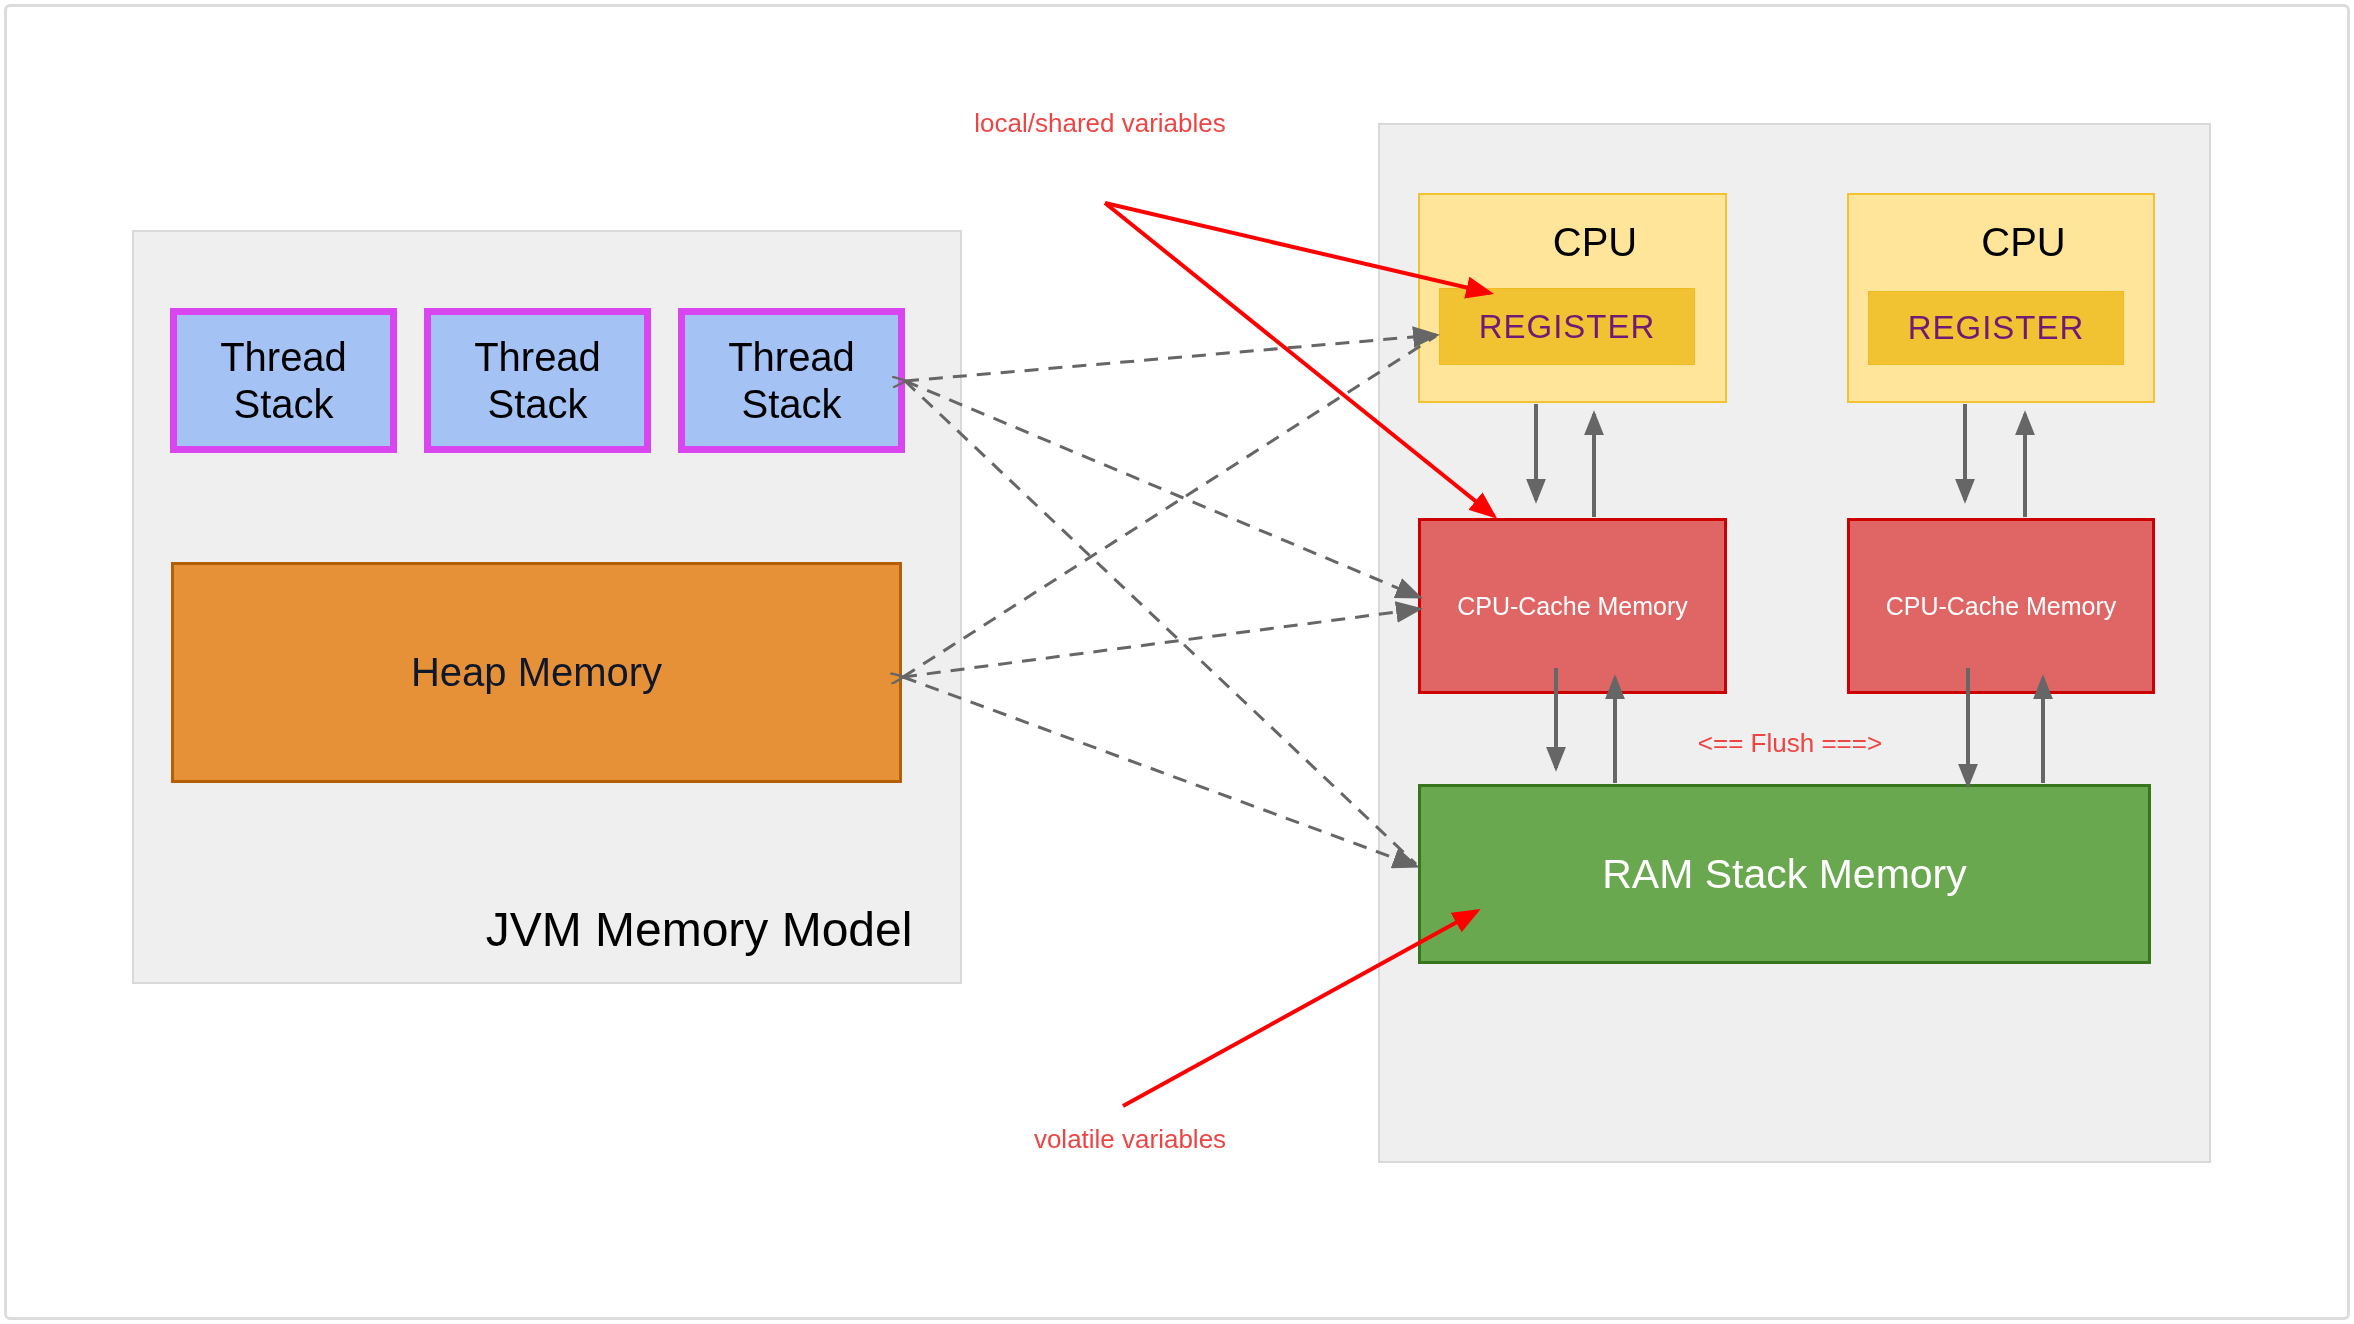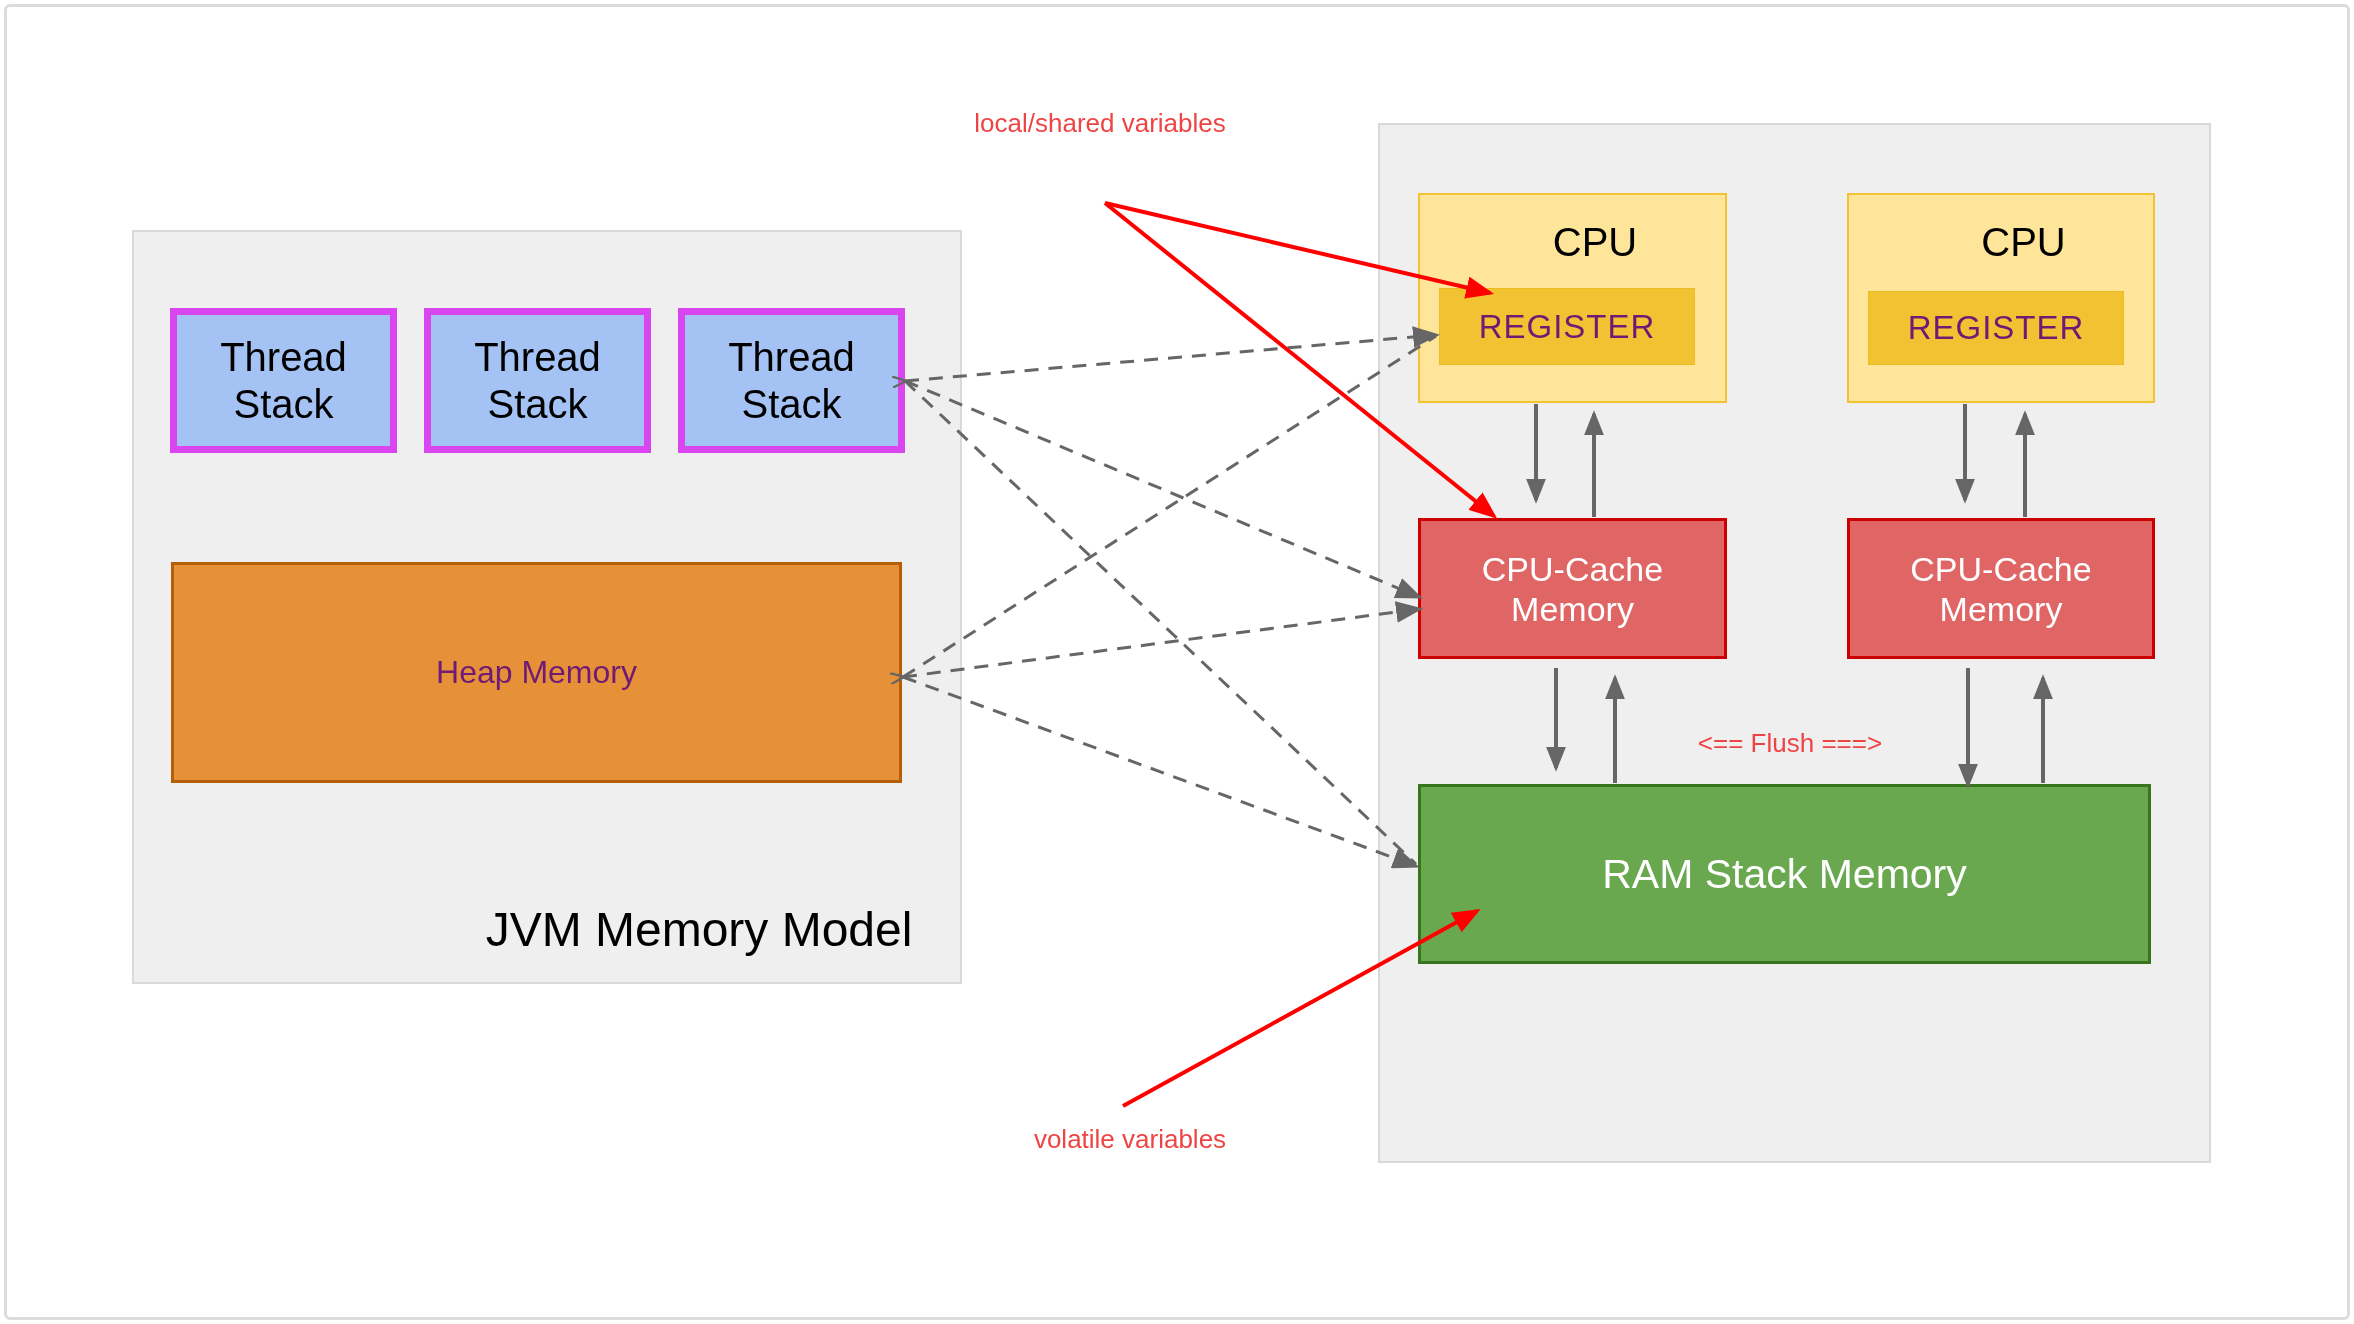--- a/index.html
+++ b/index.html
@@ -33,43 +33,43 @@
     width:227px;height:145px;top:308px;
     background:#a4c2f4;border:7px solid #d946ef;
     font-size:40px;line-height:47px;color:#000;
   }
   .ts .lbl{max-width:185px;}
   .ts1{left:170px;} .ts2{left:424px;} .ts3{left:678px;}
 
   .heap{
     left:171px;top:562px;width:731px;height:221px;
     background:#e69138;border:3px solid #b45f06;
-    font-size:32px;color:#701a75;
+    font-size:40px;color:#0f172a;
   }
 
   .cpu{
     width:309px;height:210px;top:193px;
     background:#ffe599;border:2px solid #f1c232;
     font-size:40px;color:#000;
     align-items:flex-start;justify-content:center;
   }
   .cpu .cpu-lbl{margin-top:25px;margin-left:45px;}
   .cpu1{left:1418px;} .cpu2{left:1847px;width:308px;}
 
   .register{
     width:256px;height:77px;top:288px;
     background:#f1c232;border:1px solid #eebb22;
     font-size:33px;color:#701a75;letter-spacing:1px;
   }
   .reg1{left:1439px;} .reg2{left:1868px;top:291px;height:74px;}
 
   .cache{
-    width:309px;height:141px;top:518px;
+    width:309px;height:176px;top:518px;
     background:#e06666;border:3px solid #cc0000;
-    font-size:34px;line-height:40px;color:#ffffff;
+    font-size:25px;line-height:40px;color:#ffffff;
   }
   .cache .lbl{max-width:245px;}
   .cache1{left:1418px;} .cache2{left:1847px;width:308px;}
 
   .ram{
     left:1418px;top:784px;width:733px;height:180px;
     background:#6aa84f;border:3px solid #38761d;
     font-size:41px;color:#ffffff;
   }
 

